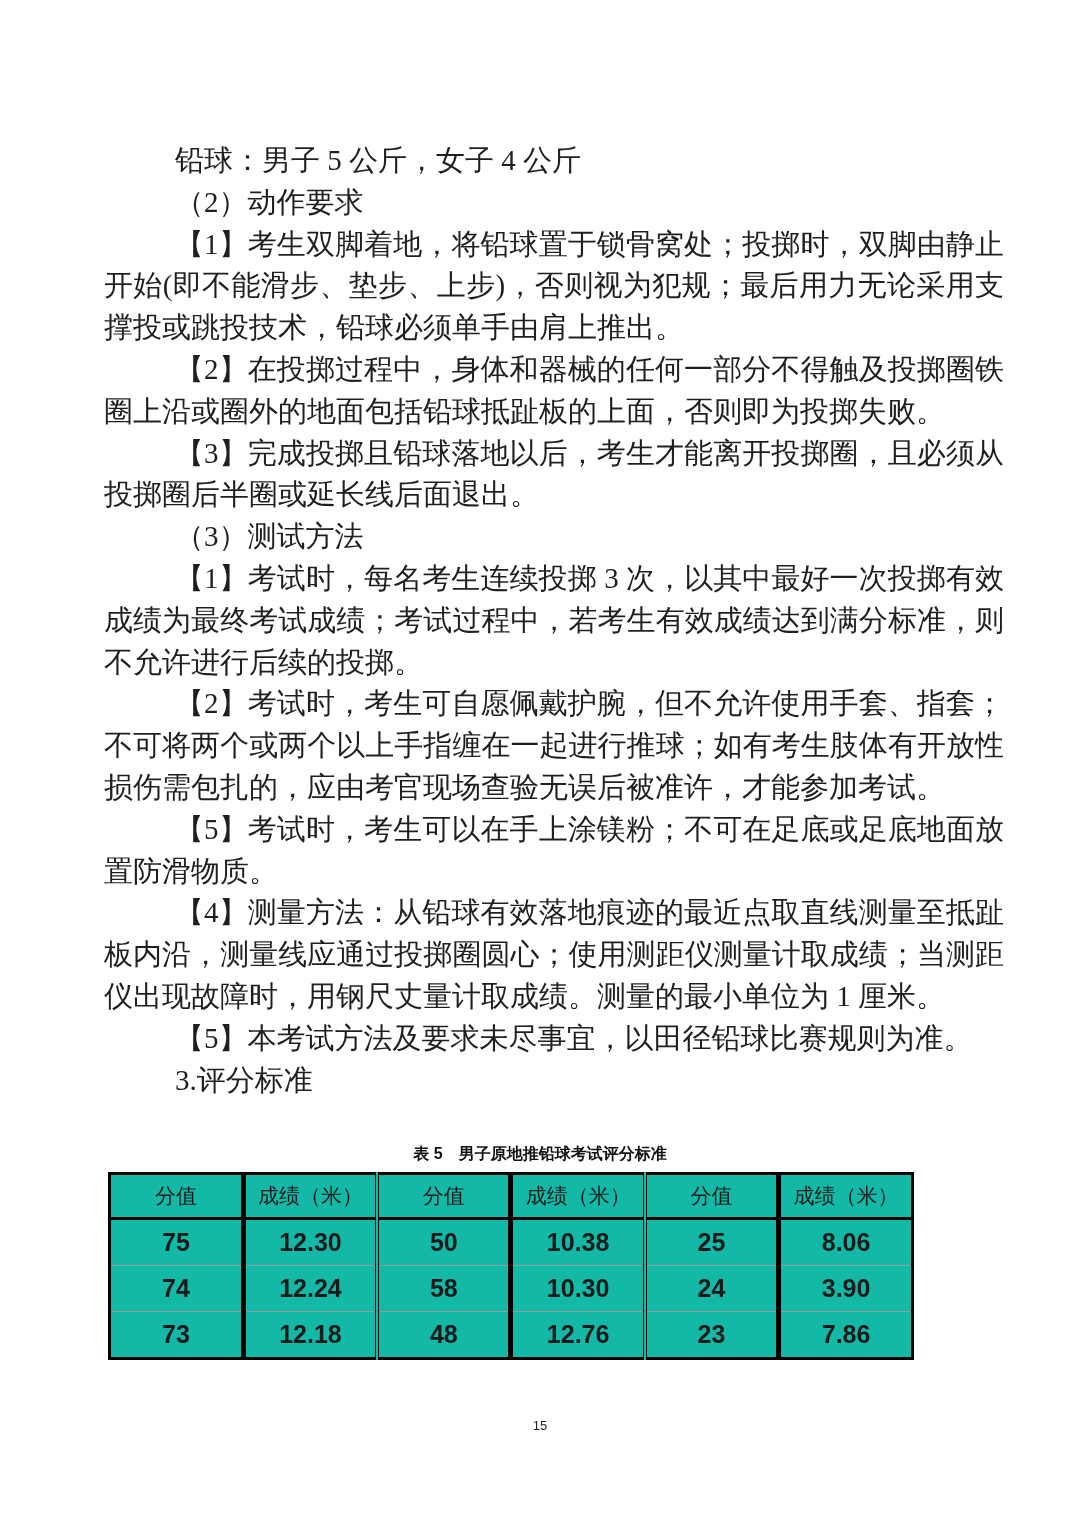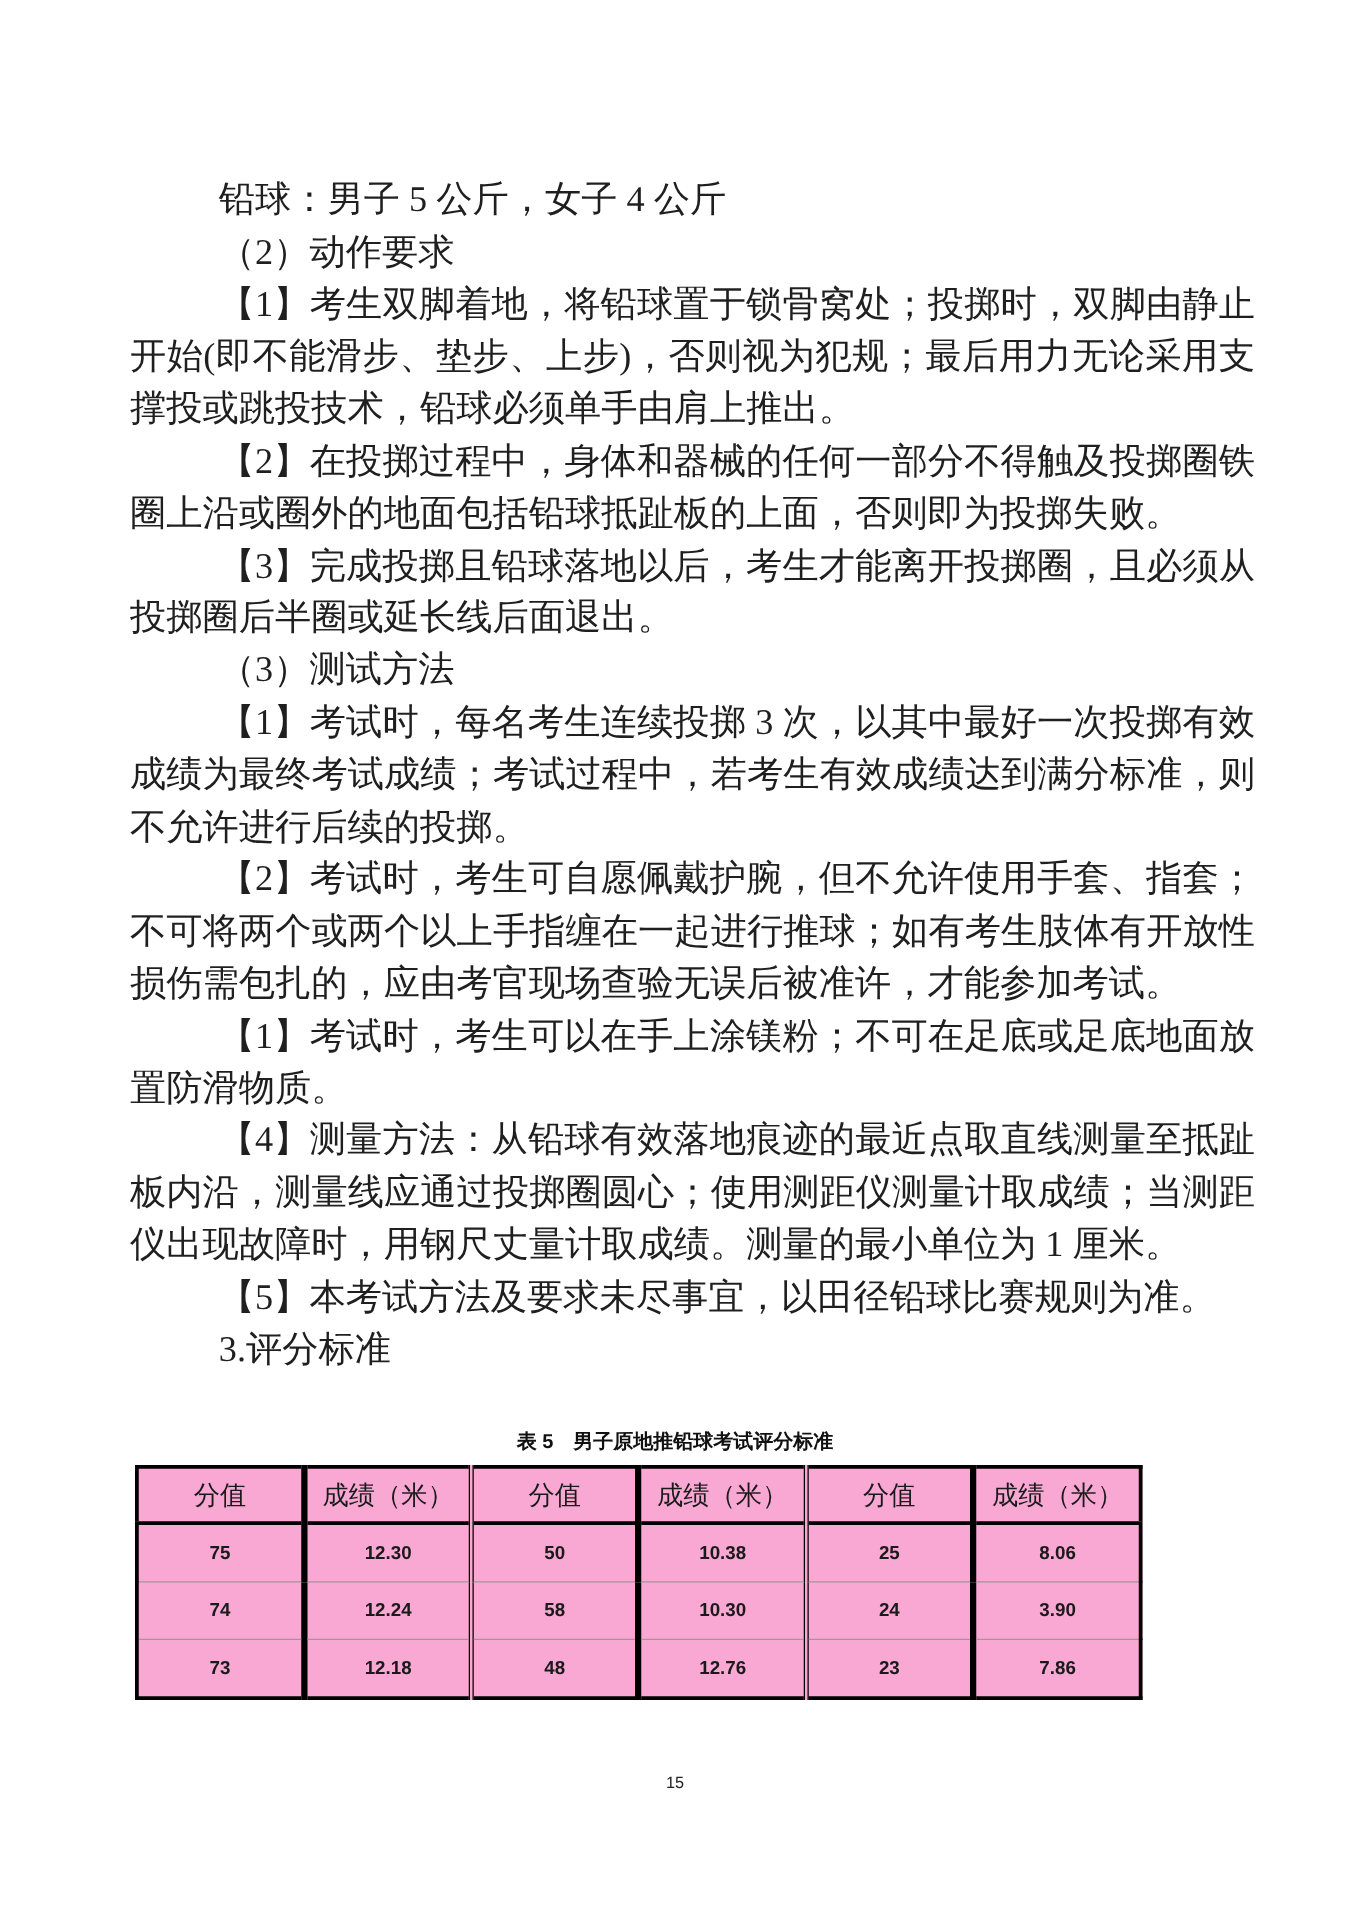--- a/index.html
+++ b/index.html
@@ -31,38 +31,38 @@
     font-weight:700;
     font-size:16px;line-height:30px;
     color:#111111;
   }
   table.score-table{
     position:absolute;
     left:108px;top:1172px;
     width:806px;
     border-collapse:collapse;
     table-layout:fixed;
-    background:#f9a8d4;
+    background:#14b8a6;
   }
   table.score-table{border:3px solid #000000;}
   .score-table th{
     height:42px;
     font-family:"Liberation Serif","DejaVu Serif",serif;
     font-weight:400;
     font-size:21px;
     color:#1a1a1a;
     text-align:center;vertical-align:middle;
     border-bottom:3px solid #000000;
     padding:0;
   }
   .score-table td{
     height:45px;
     font-family:"Liberation Sans","DejaVu Sans",sans-serif;
     font-weight:700;
-    font-size:15px;
+    font-size:25px;
     color:#1a1a1a;
     text-align:center;vertical-align:middle;
     padding:0;
   }
   
   .score-table th:nth-child(2n),
   .score-table td:nth-child(2n){border-left:5px solid #000000;}
   
   .score-table th:nth-child(2n+1):not(:first-child),
   .score-table td:nth-child(2n+1):not(:first-child){border-left:4px double #000000;}
@@ -84,21 +84,21 @@
 
   <section class="body-text">
       <p>铅球：男子 5 公斤，女子 4 公斤</p>
       <p>（2）动作要求</p>
       <p>【1】考生双脚着地，将铅球置于锁骨窝处；投掷时，双脚由静止开始(即不能滑步、垫步、上步)，否则视为犯规；最后用力无论采用支撑投或跳投技术，铅球必须单手由肩上推出。</p>
       <p>【2】在投掷过程中，身体和器械的任何一部分不得触及投掷圈铁圈上沿或圈外的地面包括铅球抵趾板的上面，否则即为投掷失败。</p>
       <p>【3】完成投掷且铅球落地以后，考生才能离开投掷圈，且必须从投掷圈后半圈或延长线后面退出。</p>
       <p>（3）测试方法</p>
       <p>【1】考试时，每名考生连续投掷 3 次，以其中最好一次投掷有效成绩为最终考试成绩；考试过程中，若考生有效成绩达到满分标准，则不允许进行后续的投掷。</p>
       <p>【2】考试时，考生可自愿佩戴护腕，但不允许使用手套、指套；不可将两个或两个以上手指缠在一起进行推球；如有考生肢体有开放性损伤需包扎的，应由考官现场查验无误后被准许，才能参加考试。</p>
-      <p>【1】考试时，考生可以在手上涂镁粉；不可在足底或足底地面放置防滑物质。</p>
+      <p>【5】考试时，考生可以在手上涂镁粉；不可在足底或足底地面放置防滑物质。</p>
       <p>【4】测量方法：从铅球有效落地痕迹的最近点取直线测量至抵趾板内沿，测量线应通过投掷圈圆心；使用测距仪测量计取成绩；当测距仪出现故障时，用钢尺丈量计取成绩。测量的最小单位为 1 厘米。</p>
       <p>【5】本考试方法及要求未尽事宜，以田径铅球比赛规则为准。</p>
       <p>3.评分标准</p>
     </section>
 
   <h2 class="table-title">表 5　男子原地推铅球考试评分标准</h2>
 
   <table class="score-table">
     <thead>
       <tr>

